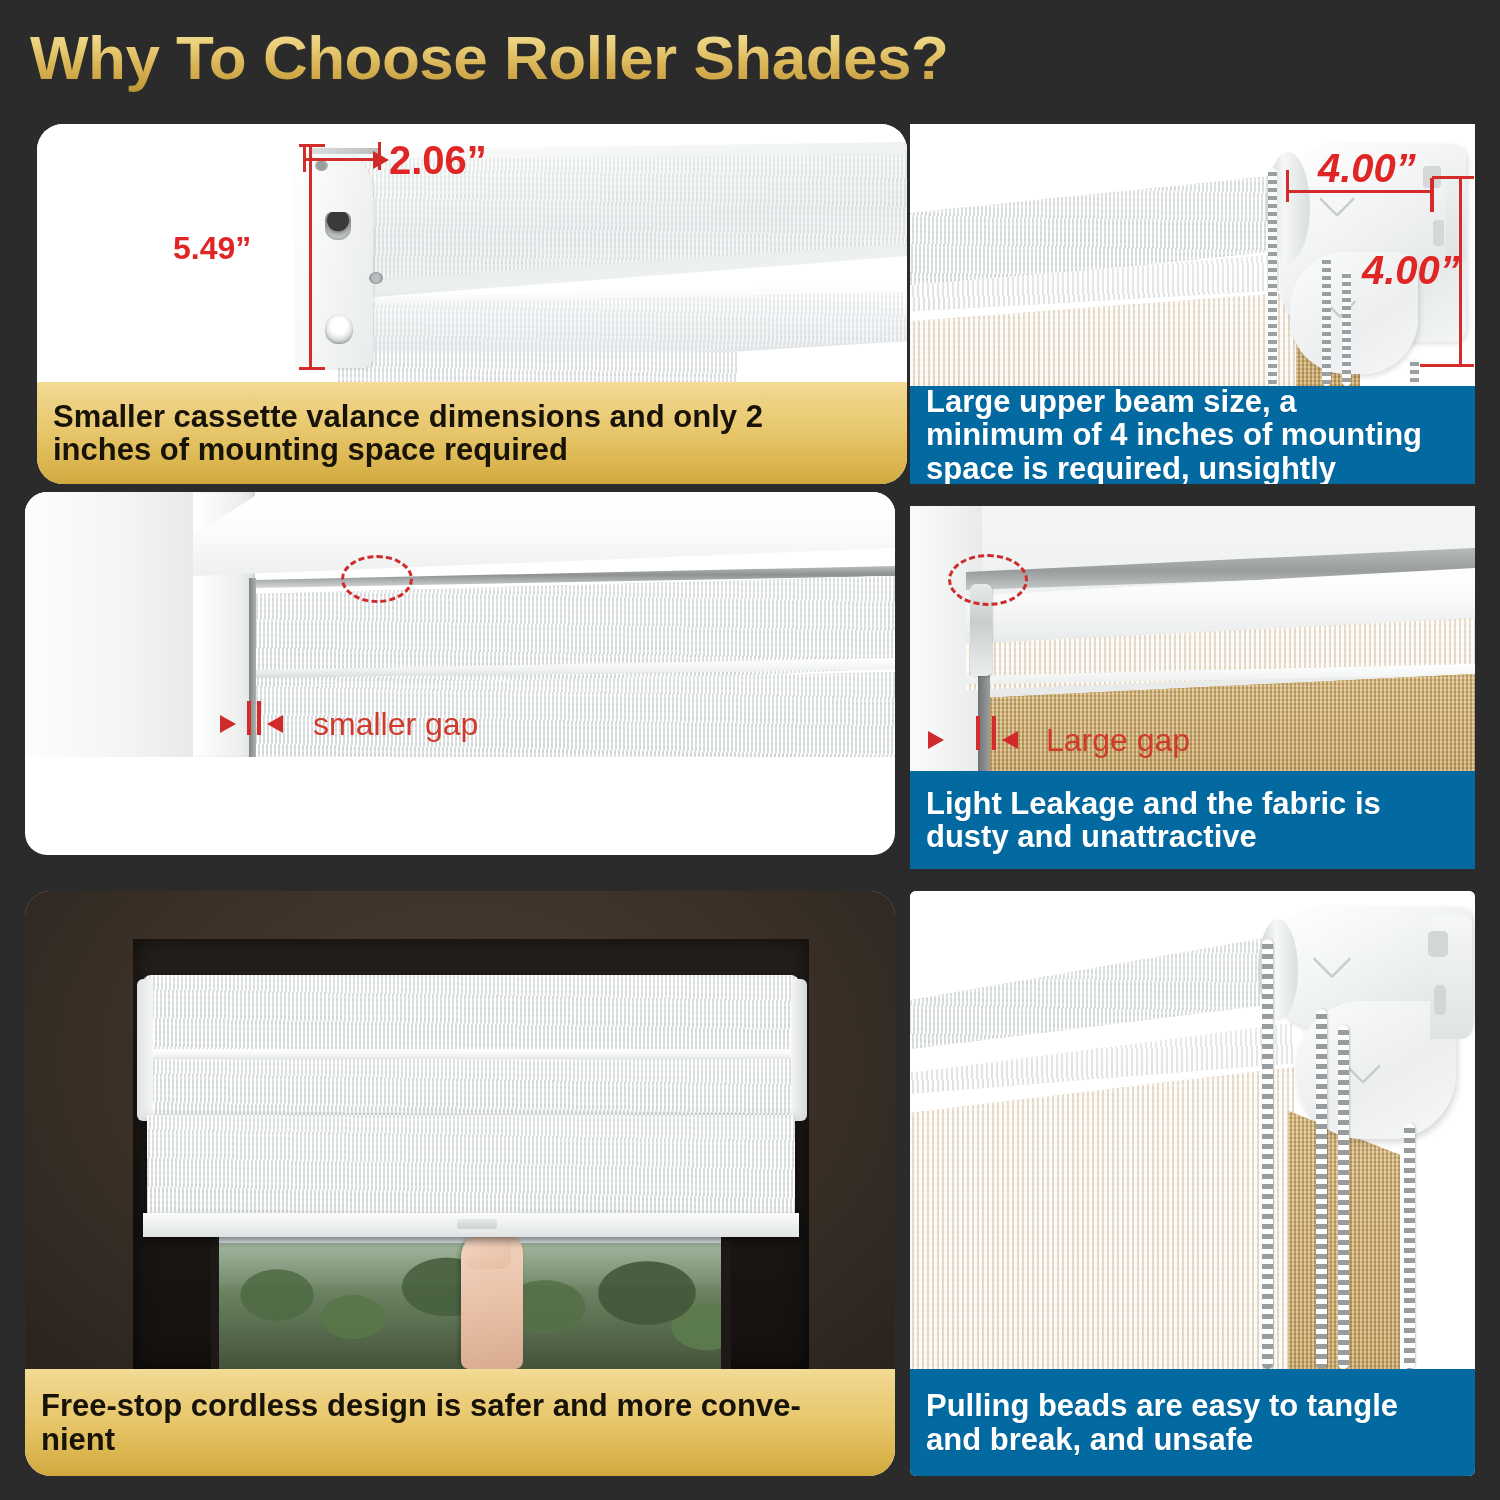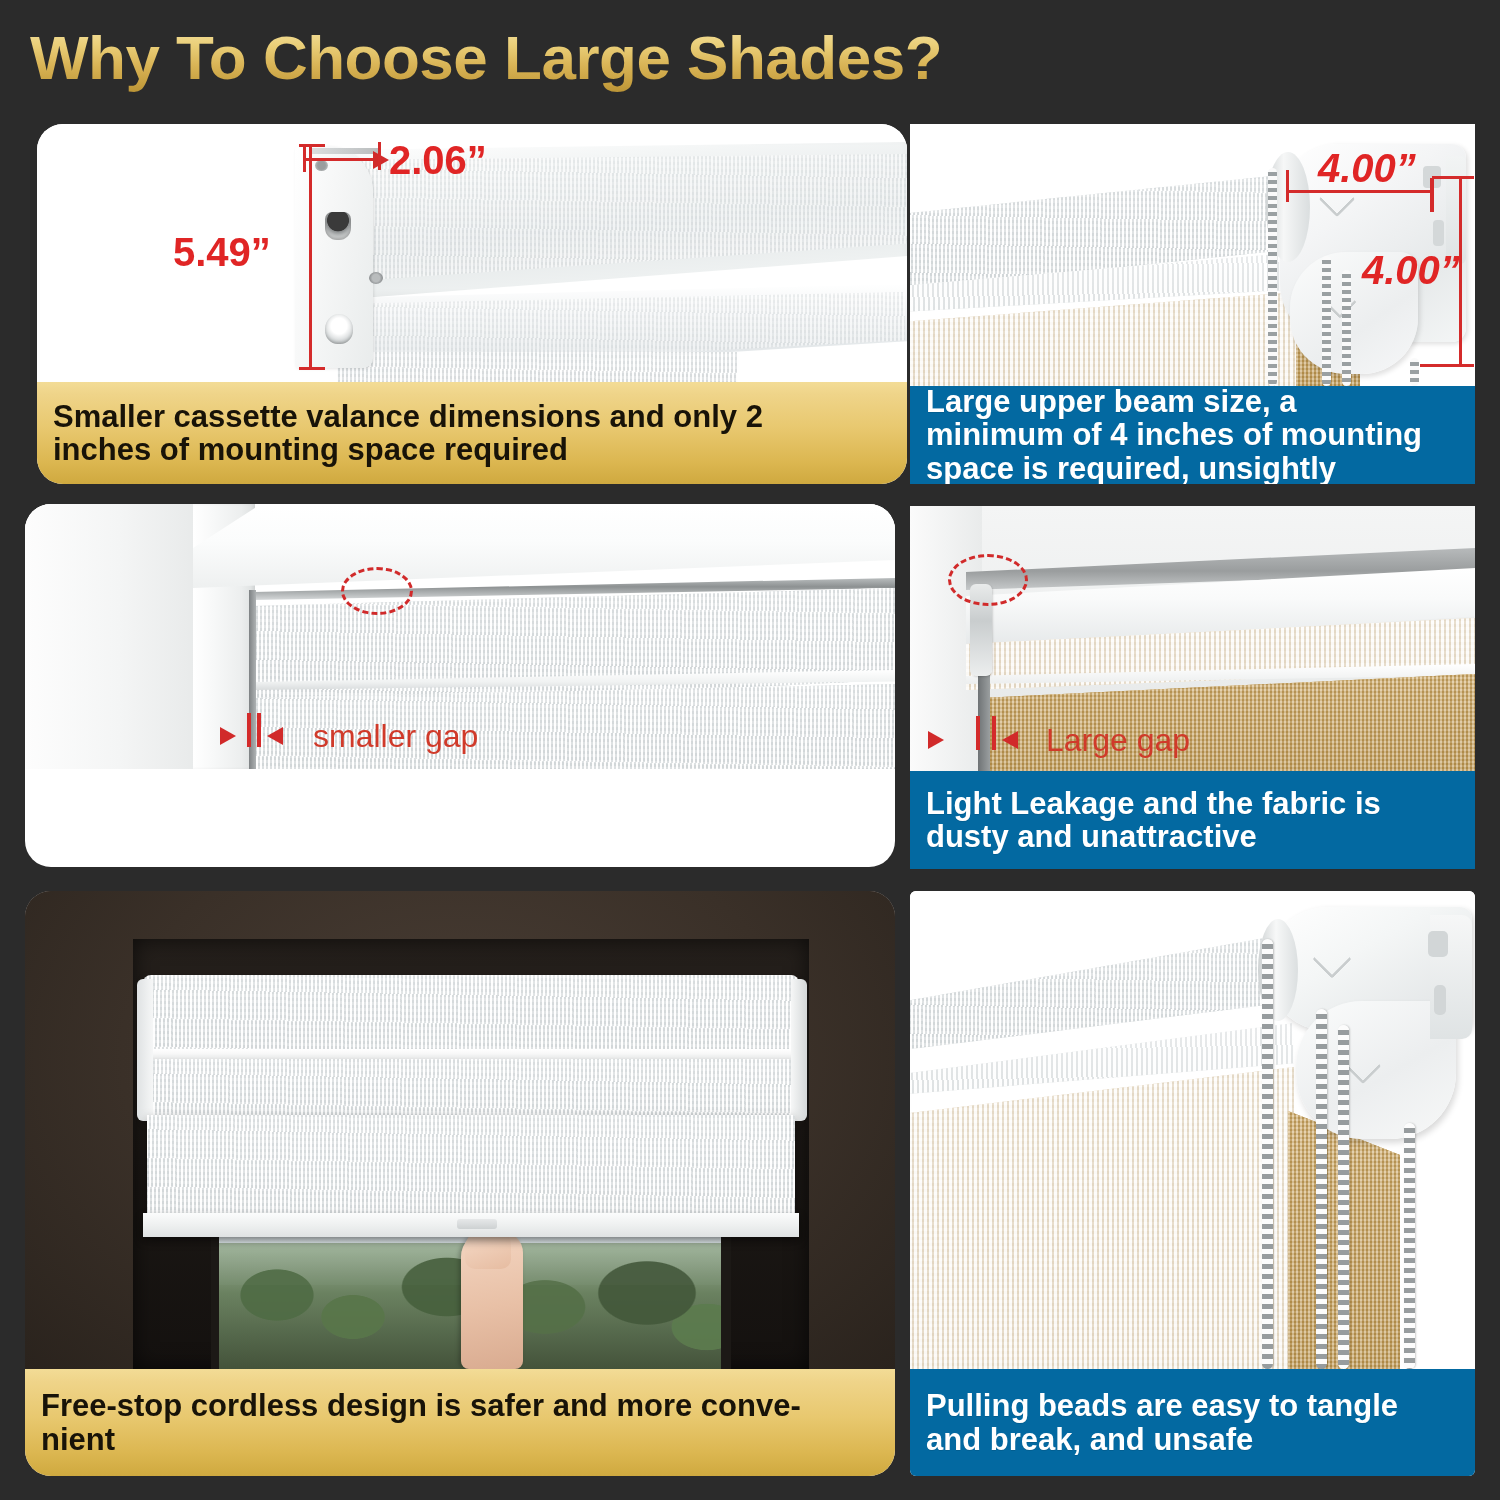--- a/index.html
+++ b/index.html
@@ -129,21 +129,21 @@
     border-bottom: 9px solid transparent;
   }
   .arrowR { border-left: 16px solid #d12a2a; }
   .arrowL { border-right: 16px solid #d12a2a; }
 </style>
 </head>
 <body>
 
 <div id="page">
 
-  <h1 id="title">Why To Choose Large Shades?</h1>
+  <h1 id="title">Why To Choose Roller Shades?</h1>
 
   <div class="panel rounded" style="left:37px; top:124px; width:870px; height:360px;">
     <div class="photo" style="height:258px; background:#ffffff;">
 
       <div style="position:absolute; left:300px; top:18px; width:572px; height:158px;
            background: linear-gradient(175deg,#ffffff 0%,#f4f6f6 18%,#e3e7e8 52%,#eef1f1 78%,#f9fafa 100%);
            clip-path: polygon(0 8px, 100% 0, 100% 72%, 0 100%);
            box-shadow: inset 0 -4px 10px rgba(0,0,0,.06);"></div>
       <div class="fab-white" style="position:absolute; left:302px; top:30px; width:568px; height:128px; opacity:.55;
            clip-path: polygon(0 6px, 100% 0, 100% 70%, 0 100%);"></div>
@@ -177,21 +177,21 @@
 
       <div class="rline" style="left:266px; top:34px; width:78px; height:3px;"></div>
       <div class="arrowR" style="left:336px; top:27px;"></div>
       <div class="rline" style="left:266px; top:22px; width:3px; height:26px;"></div>
       <div class="rline" style="left:341px; top:18px; width:3px; height:28px;"></div>
       <div class="dimlabel" style="left:352px; top:14px; font-size:40px;">2.06”</div>
 
       <div class="rline" style="left:272px; top:20px; width:3px; height:226px;"></div>
       <div class="rline" style="left:262px; top:20px; width:26px; height:3px;"></div>
       <div class="rline" style="left:262px; top:243px; width:26px; height:3px;"></div>
-      <div class="dimlabel" style="left:136px; top:106px; font-size:40px;">5.49”</div>
+      <div class="dimlabel" style="left:136px; top:106px; font-size:32px;">5.49”</div>
     </div>
 
     <div class="caption gold" style="height:102px;">
       <span class="ctext">Smaller cassette valance dimensions and only 2
 inches of mounting space required</span>
     </div>
   </div>
 
   <div class="panel" style="left:910px; top:124px; width:565px; height:360px;">
     <div class="photo" style="height:262px; background:#ffffff;font-style:italic;">
@@ -248,21 +248,21 @@
       <div class="dimlabel" style="left:452px; top:124px; font-size:40px;">4.00”</div>
     </div>
 
     <div class="caption gray" style="height:98px;">
       <span class="ctext">Large upper beam size, a
 minimum of 4 inches of mounting
 space is required, unsightly</span>
     </div>
   </div>
 
-  <div class="panel rounded" style="left:25px; top:504px; width:870px; height:363px;">
+  <div class="panel rounded" style="left:25px; top:492px; width:870px; height:363px;border-radius:22px;">
     <div class="photo" style="height:265px; background:#ffffff;">
 
       <div style="position:absolute; left:0; top:0; width:172px; height:265px;
            background: linear-gradient(90deg,#fdfdfd 0%,#f4f5f5 55%,#e8eaea 100%);"></div>
       <div style="position:absolute; left:168px; top:0; width:62px; height:265px;
            background: linear-gradient(90deg,#ffffff 0%,#f8f9f9 30%,#eceeee 78%,#dcdfdf 100%);
            box-shadow: inset -2px 0 3px rgba(0,0,0,.06);"></div>
       <div style="position:absolute; left:168px; top:0; width:702px; height:84px;
            background: linear-gradient(180deg,#ffffff 0%,#fbfcfc 45%,#eef0f0 100%);
            clip-path: polygon(0 44px, 68px 0, 100% 0, 100% 56px, 0 100%);"></div>

